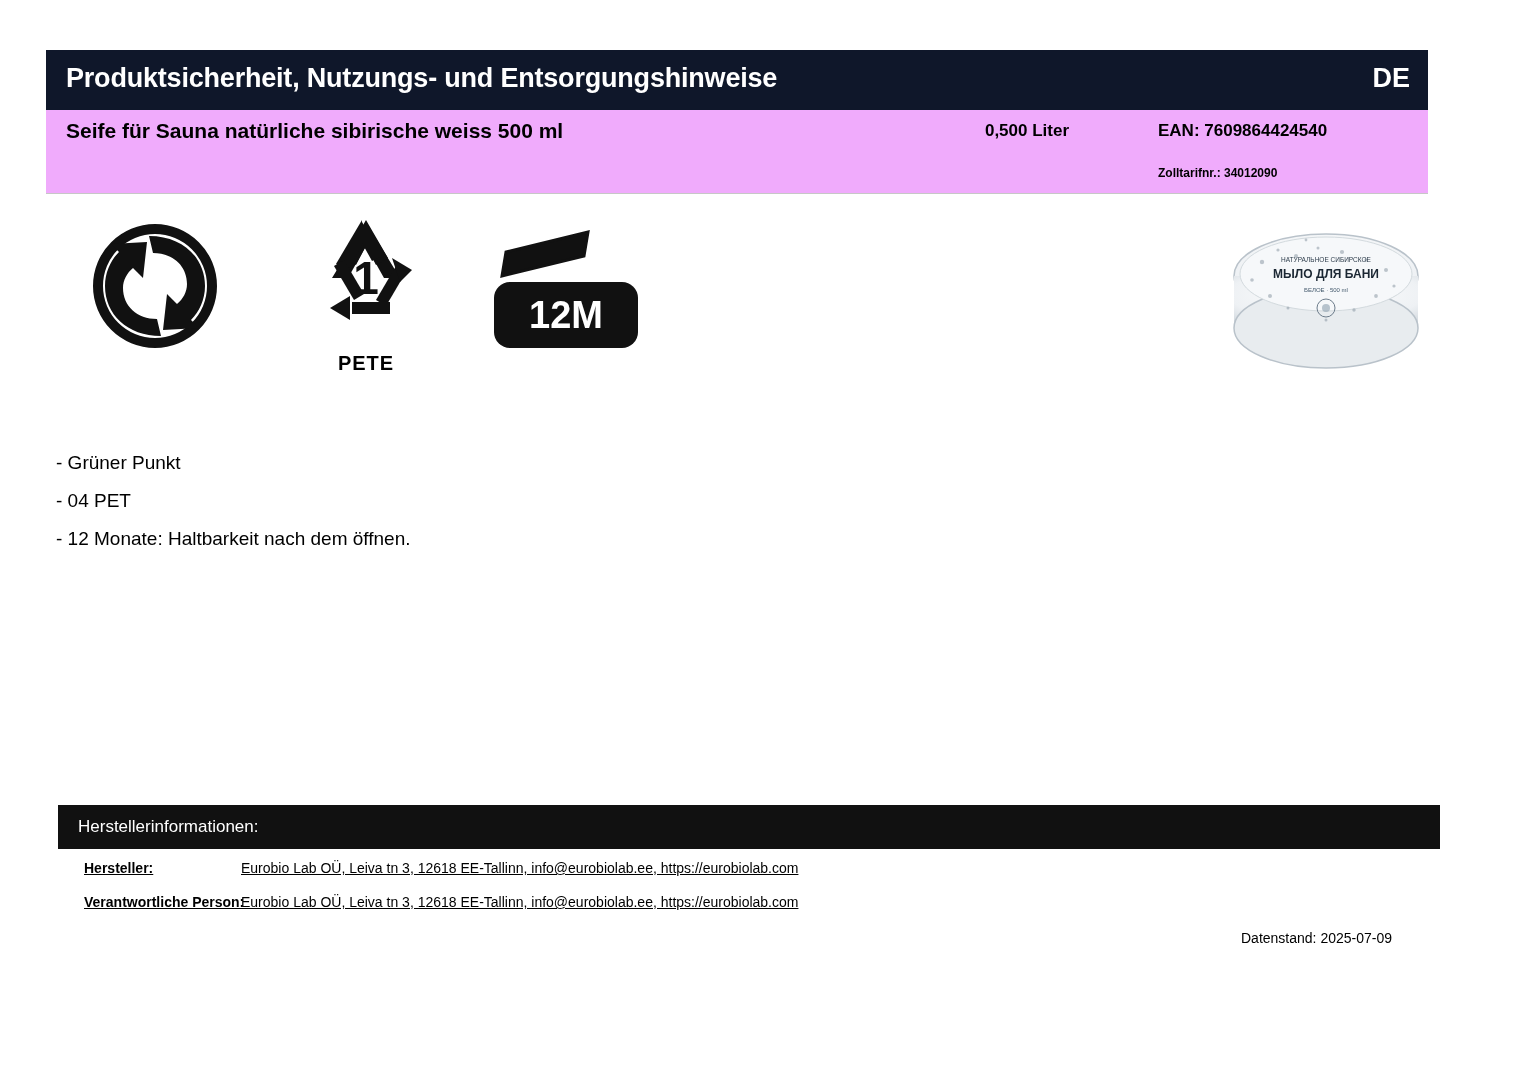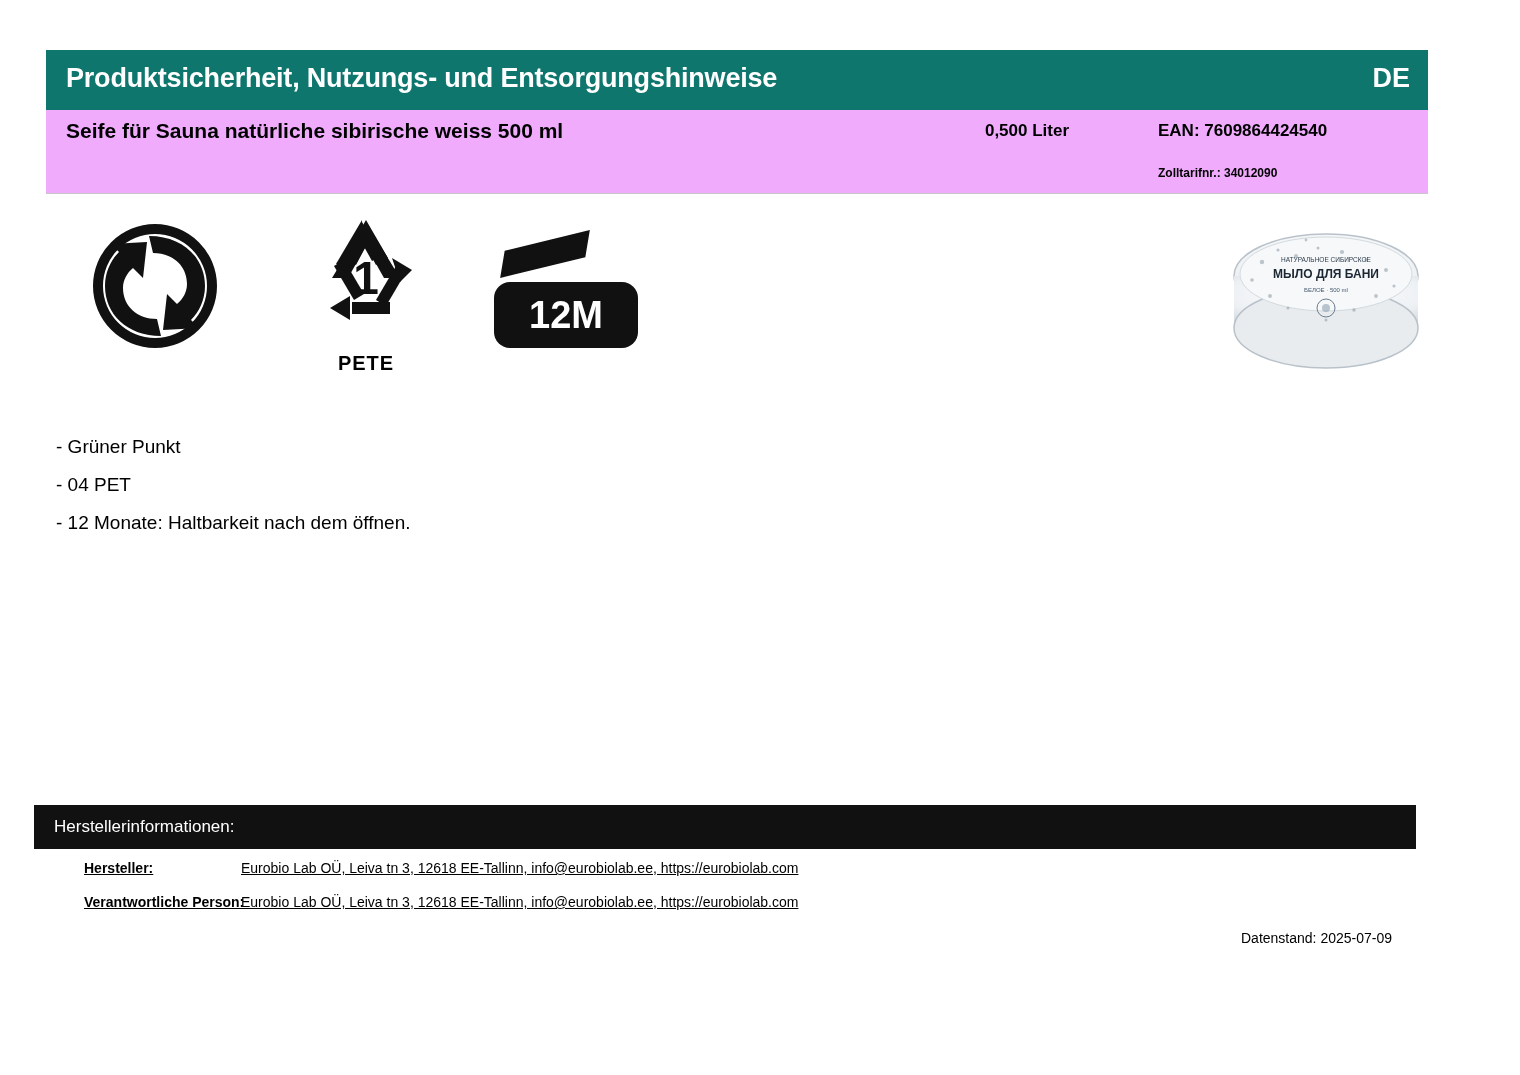--- a/index.html
+++ b/index.html
@@ -17,21 +17,21 @@
   }
   .sheet {
     position: absolute;
     left: 46px;
     top: 50px;
     width: 1382px;
   }
 
   
   .title-bar {
-    background: #0f766e;
+    background: #0f172a;
     color: #ffffff;
     height: 60px;
     display: flex;
     align-items: center;
     justify-content: space-between;
     padding: 0 18px 4px 20px;
     box-sizing: border-box;
   }
   .title-bar .main-title {
     font-size: 27px;
@@ -122,33 +122,33 @@
   .product-photo {
     position: absolute;
     right: 2px;
     top: -12px;
     width: 200px;
     height: 180px;
   }
 
   
   .bullets {
-    margin-top: 12px;
+    margin-top: 28px;
     padding-left: 10px;
   }
   .bullets .bullet {
     font-size: 19px;
     line-height: 38px;
     white-space: nowrap;
   }
 
   
   .manu-bar {
     position: absolute;
-    left: 34px;
+    left: 58px;
     top: 805px;
     width: 1382px;
     background: #111111;
     color: #ffffff;
     height: 44px;
     display: flex;
     align-items: center;
     padding-left: 20px;
     box-sizing: border-box;
     font-size: 17px;

